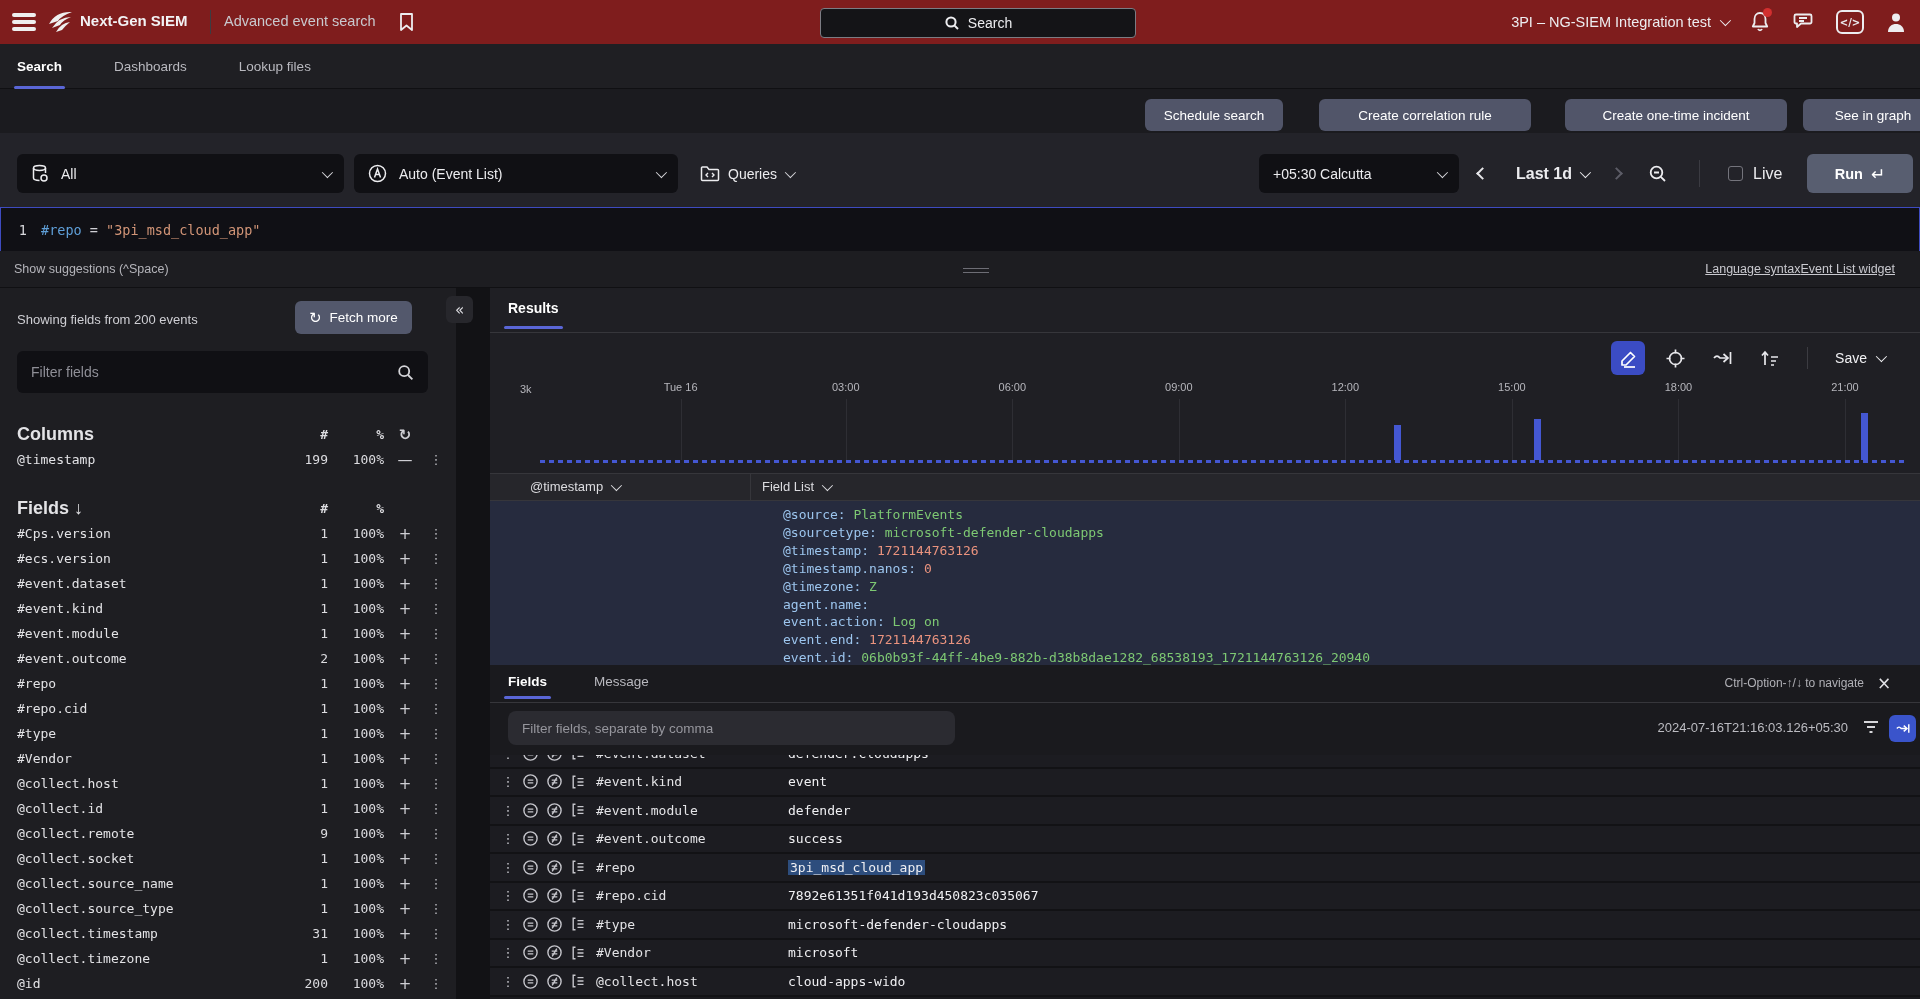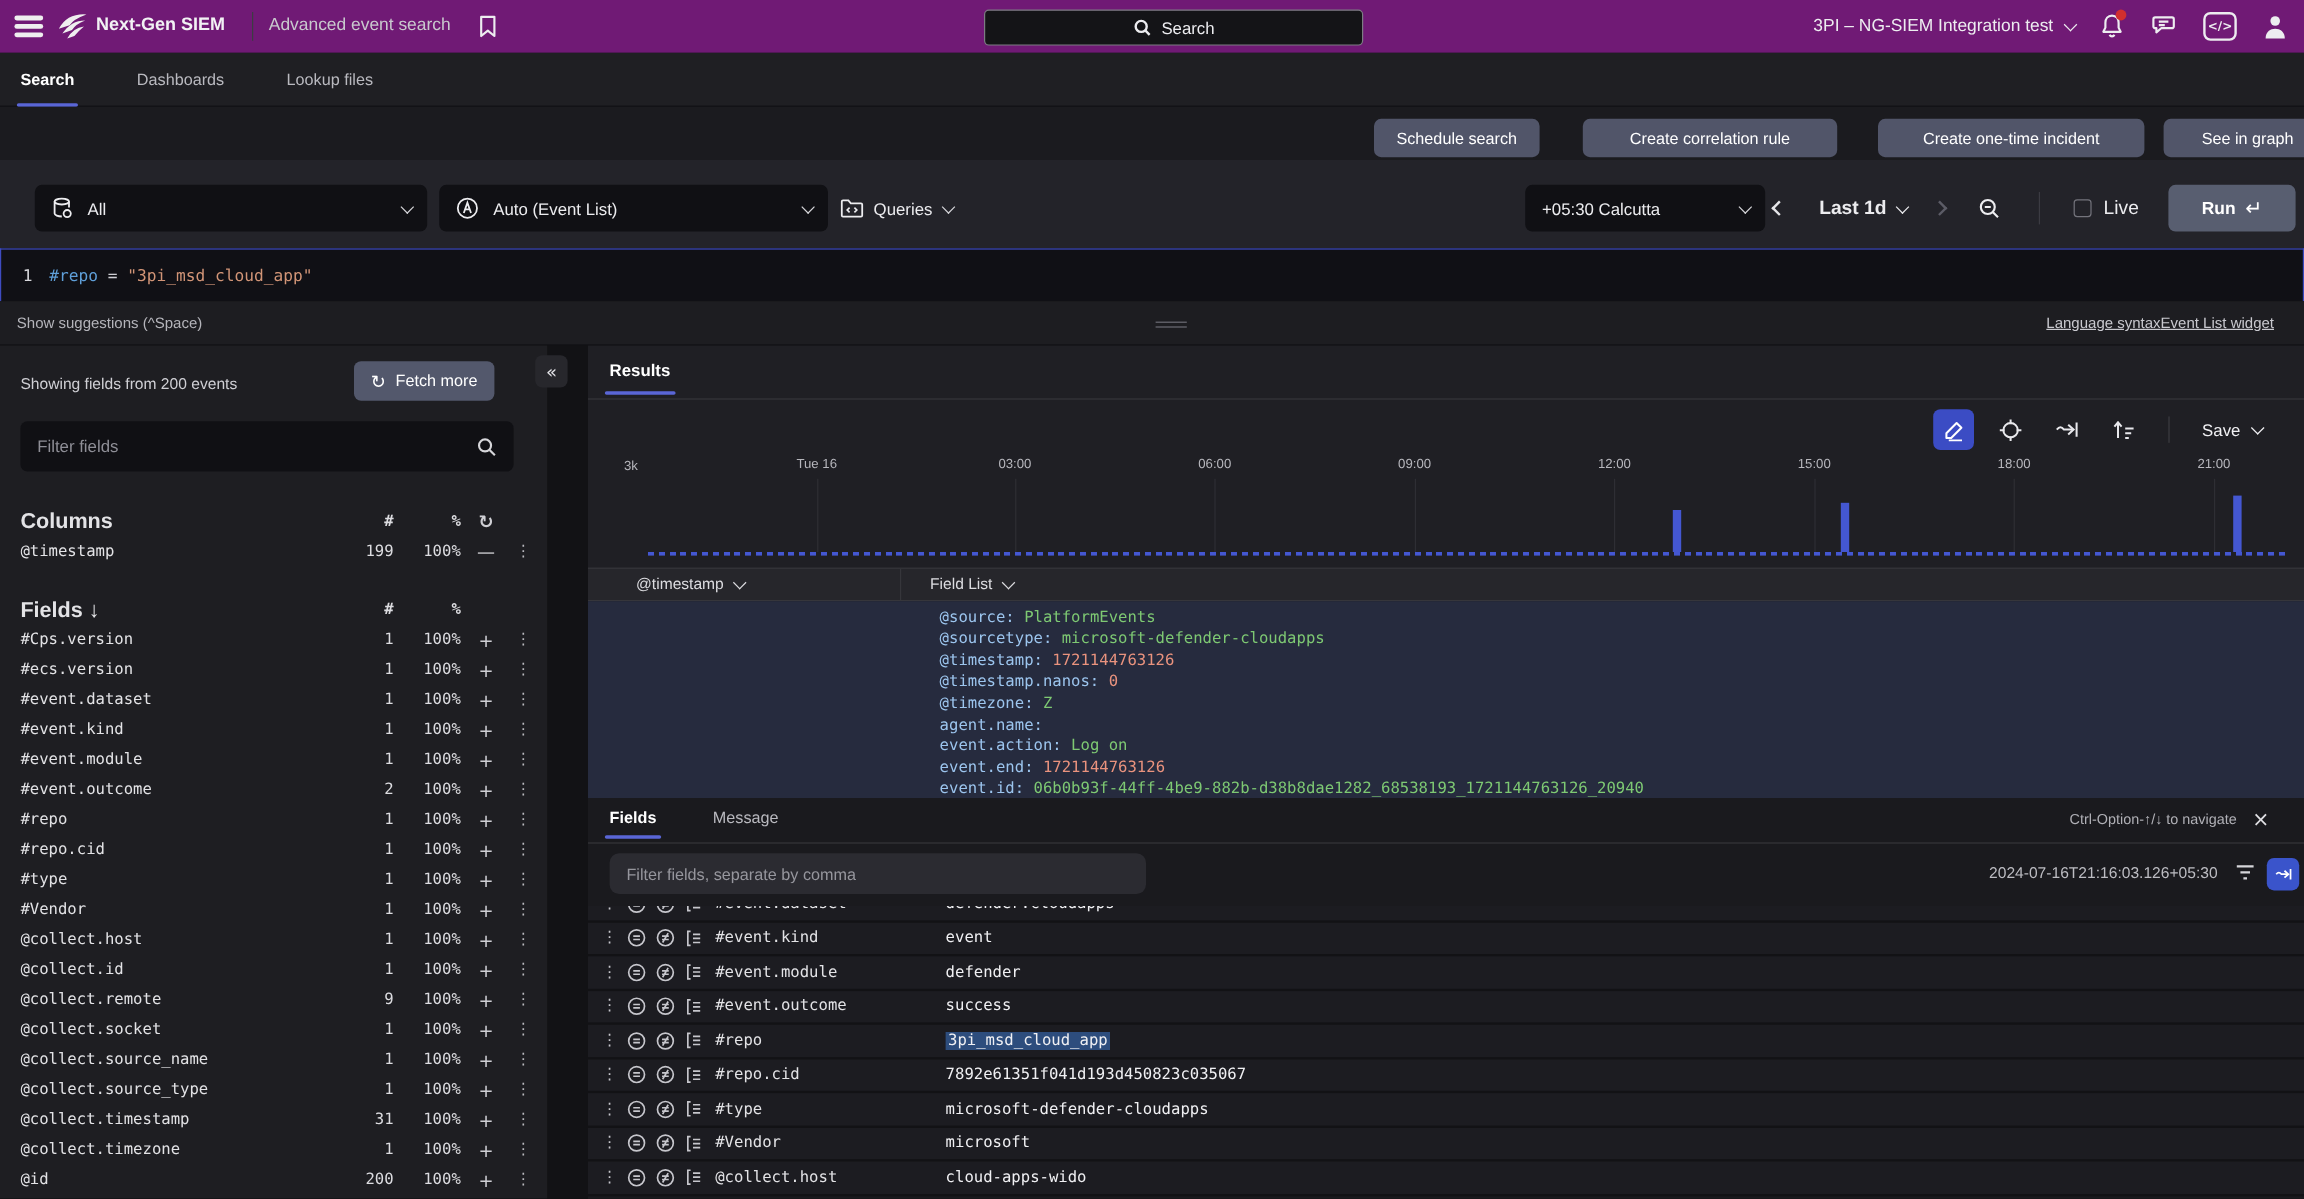--- a/index.html
+++ b/index.html
@@ -3,21 +3,21 @@
 <meta charset="utf-8">
 <style>
   * { margin:0; padding:0; box-sizing:border-box; }
   html,body { background:#0e0e10; }
   .app{ position:relative; width:1920px; height:999px; overflow:hidden;
         background:#121215; font-family:"Liberation Sans",sans-serif; color:#e6e6e9; }
   svg{ display:block; }
   .glyph{ font-family:"DejaVu Sans",sans-serif; }
 
   
-  .topbar{ position:absolute; left:0; top:0; width:100%; height:44px; background:#701a75;
+  .topbar{ position:absolute; left:0; top:0; width:100%; height:44px; background:#7f1d1d;
            display:flex; align-items:center; }
   .burger{ position:absolute; left:12px; top:11px; width:24px; height:22px; display:flex;
            flex-direction:column; justify-content:space-between; padding:2px 0; cursor:pointer;}
   .burger i{ display:block; height:4px; border-radius:2px; background:#efefef; }
   .falcon{ position:absolute; left:46px; top:8px; }
   .tb-title{ position:absolute; left:80px; top:12px; font-size:15px; font-weight:700; color:#f2f2f4; }
   .tb-vdiv{ position:absolute; left:210px; top:10px; width:1px; height:24px; background:#3c3c42; }
   .tb-sub{ position:absolute; left:224px; top:13px; font-size:14.5px; color:#c9c9ce; }
   .bookmark{ position:absolute; left:398px; top:12px; }
   .tb-search{ position:absolute; left:820px; top:8px; width:316px; height:30px; border:1px solid #7c7c83;
@@ -43,21 +43,21 @@
             border-radius:2px; background:#5a66d6; }
 
   
   .actionsrow{ position:absolute; left:0; top:89px; width:100%; height:44px; background:#1b1b1f; }
   .act-btn{ position:absolute; top:10px; height:32px; padding:0 16px; background:#515569; border:none;
             border-radius:6px; color:#fff; font-size:13.5px; font-family:inherit; cursor:pointer; white-space:nowrap; }
 
   
   .querybar{ position:absolute; left:0; top:133px; width:100%; height:74px; background:#232329; }
   .qb-dd{ position:absolute; top:21px; height:39px; background:#101014; border-radius:6px;
-          display:flex; align-items:center; color:#ececef; font-size:14px; padding:0 14px; cursor:pointer;margin-left:12px; }
+          display:flex; align-items:center; color:#ececef; font-size:14px; padding:0 14px; cursor:pointer; }
   .qb-dd .chev{ margin-left:auto; color:#d6d6da; }
   .qb-plain{ position:absolute; top:21px; height:39px; display:flex; align-items:center; gap:8px;
              color:#ececef; font-size:14px; cursor:pointer; }
   .qb-right-item{ position:absolute; top:21px; height:39px; display:flex; align-items:center; color:#ececef; }
   .chev-l{ width:9px; height:9px; border-left:2px solid #e6e6e9; border-bottom:2px solid #e6e6e9; transform:rotate(45deg); }
   .chev-r{ width:9px; height:9px; border-right:2px solid #5c5c66; border-top:2px solid #5c5c66; transform:rotate(45deg); }
   .vdiv{ position:absolute; top:27px; width:1px; height:27px; background:#3b3b42; }
   .cb{ width:15px; height:15px; border:1.6px solid #74747c; border-radius:3px; display:inline-block; }
   .run-btn{ position:absolute; left:1807px; top:21px; width:106px; height:39px; background:#585e70; border:none;
             border-radius:6px; color:#fff; font-size:14.5px; font-weight:700; font-family:inherit; cursor:pointer;
@@ -565,21 +565,21 @@
             <span class="bar" style="left: 96.8%; height: 47px; background: rgb(68, 87, 210);"></span>
           </div>
       </div>
 
       <div class="evt-header">
         <span class="eh-item" style="left:40px;">
           <span>@timestamp</span>
           <i class="chev"></i>
         </span>
         <span class="eh-sep"></span>
-        <span class="eh-item" style="left:285px;">
+        <span class="eh-item" style="left:272px;">
           <span>Field List</span>
           <i class="chev"></i>
         </span>
       </div>
 
       <div class="evt-detail" id="detail">
           <div class="kv"><span class="k">@source:</span><span class="v-string"> PlatformEvents</span></div>
           <div class="kv"><span class="k">@sourcetype:</span><span class="v-string"> microsoft-defender-cloudapps</span></div>
           <div class="kv"><span class="k">@timestamp:</span><span class="v-number"> 1721144763126</span></div>
           <div class="kv"><span class="k">@timestamp.nanos:</span><span class="v-number"> 0</span></div>

